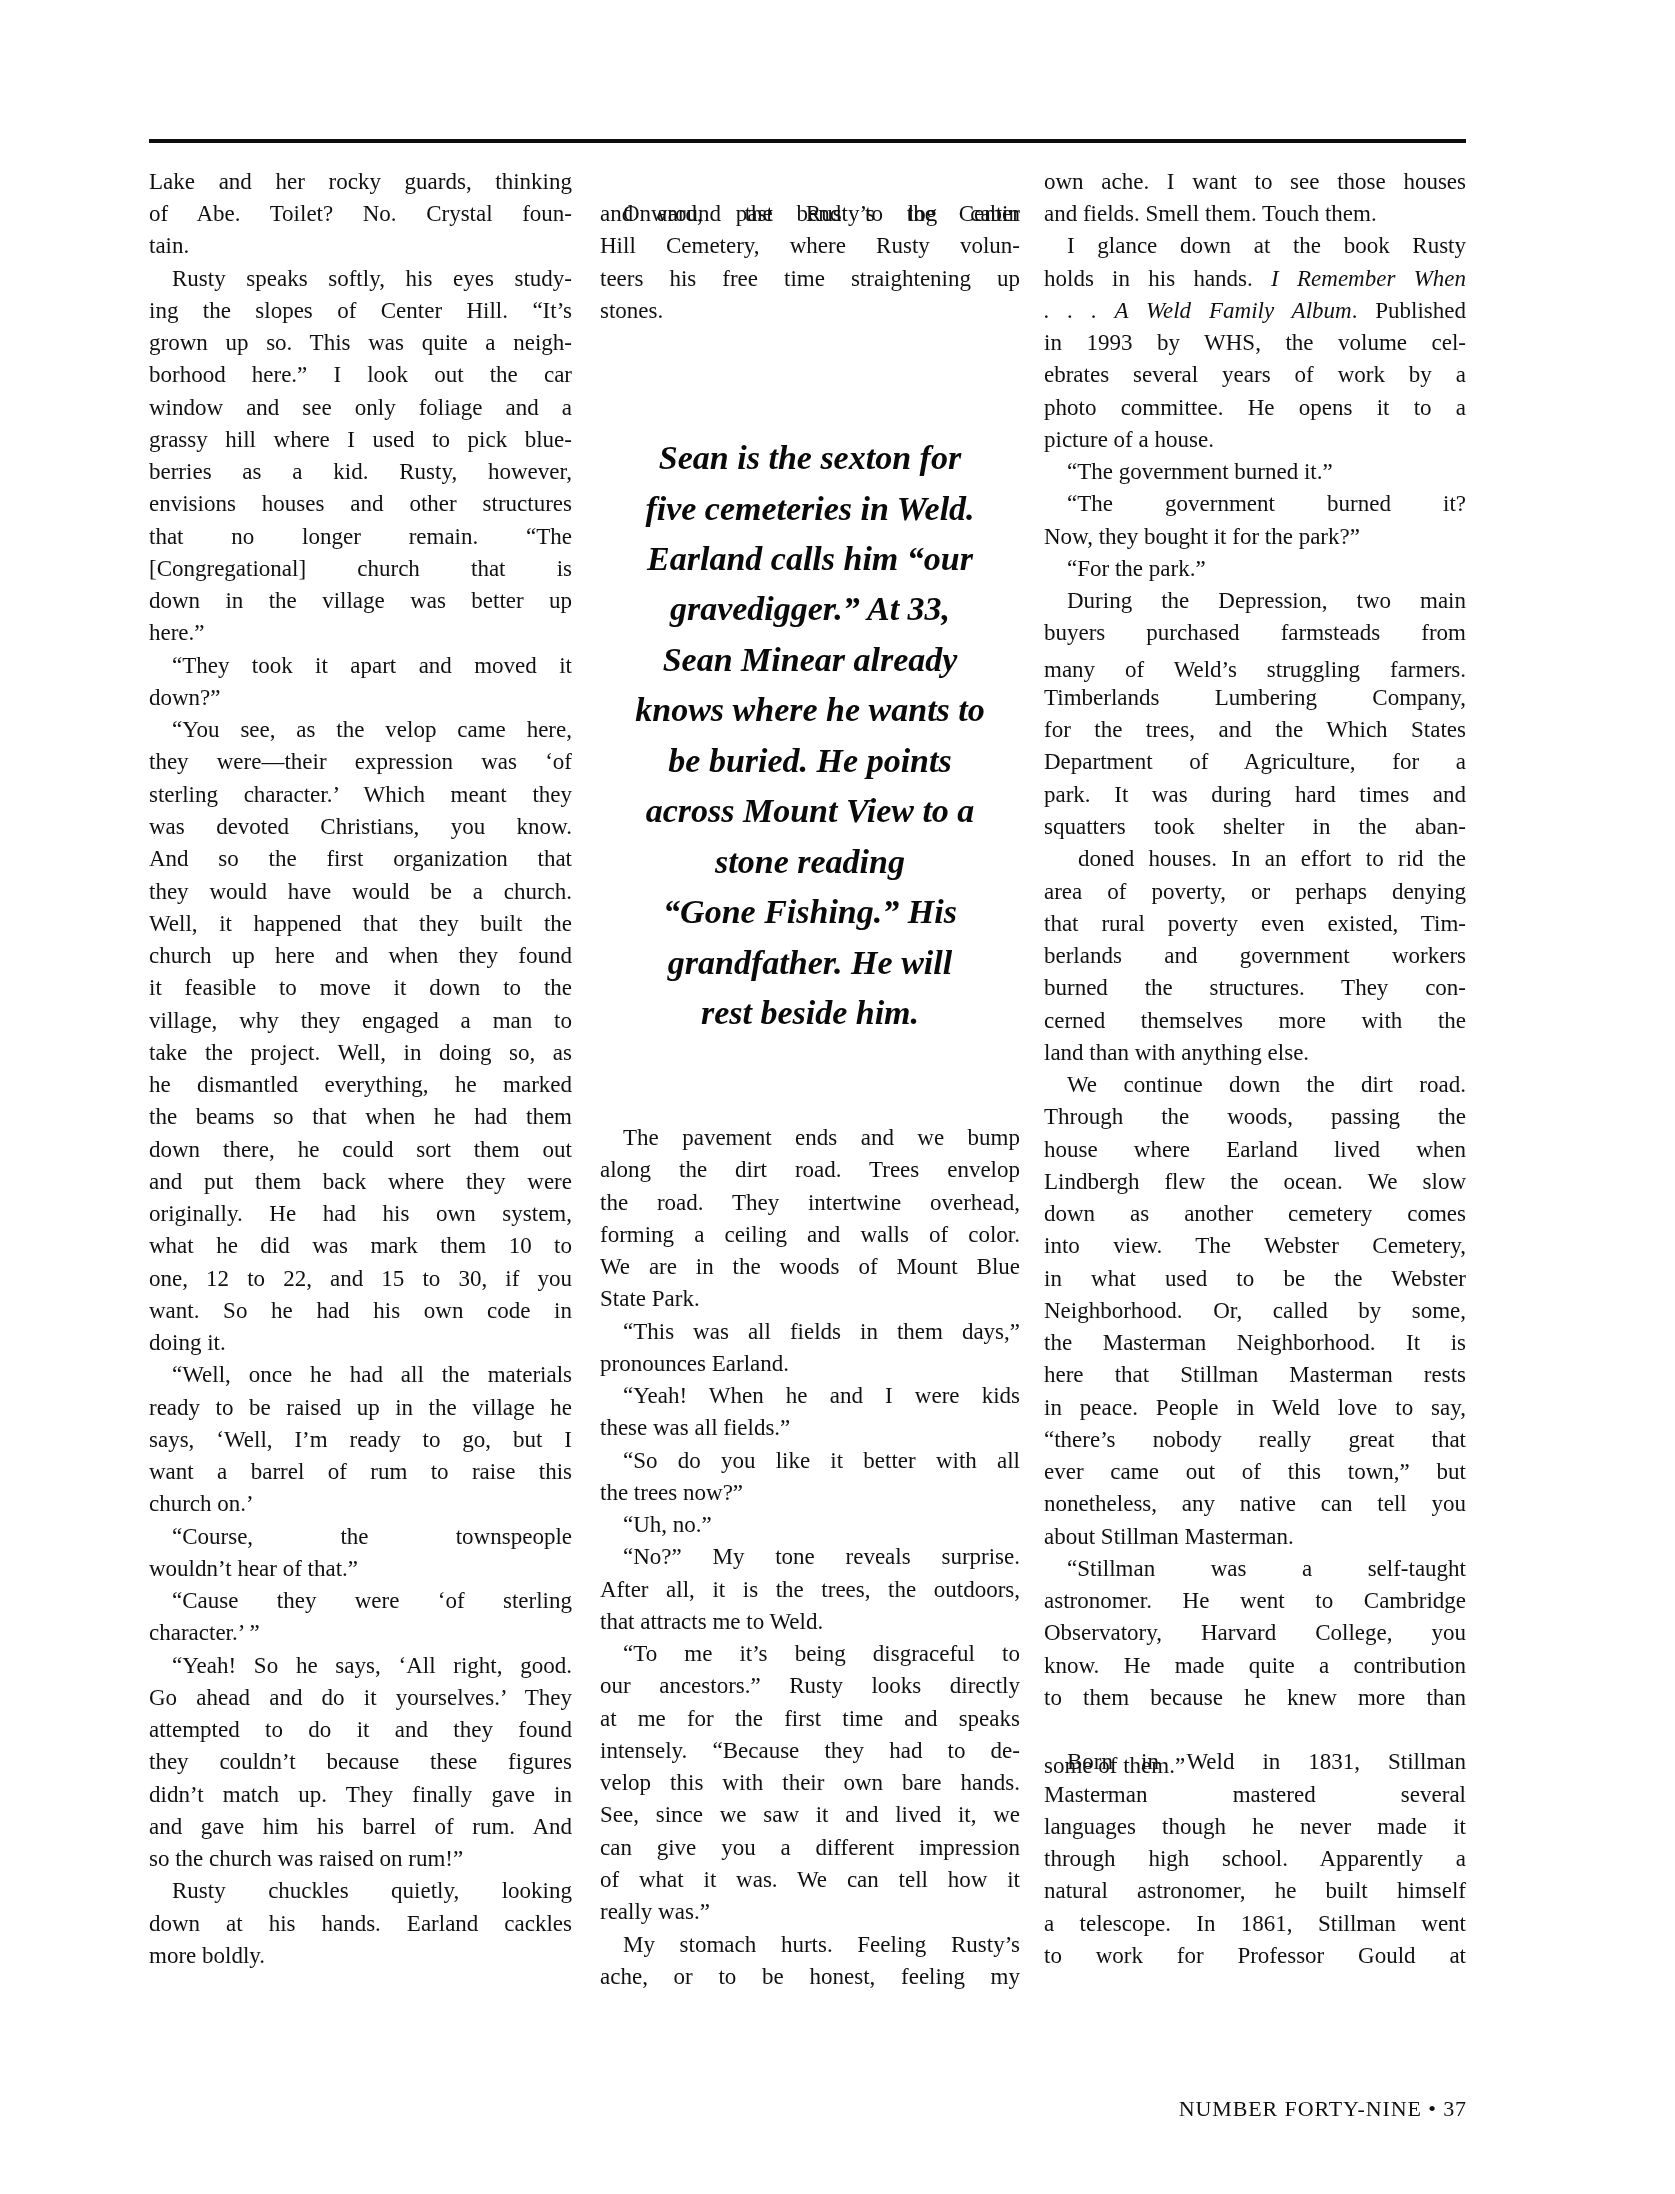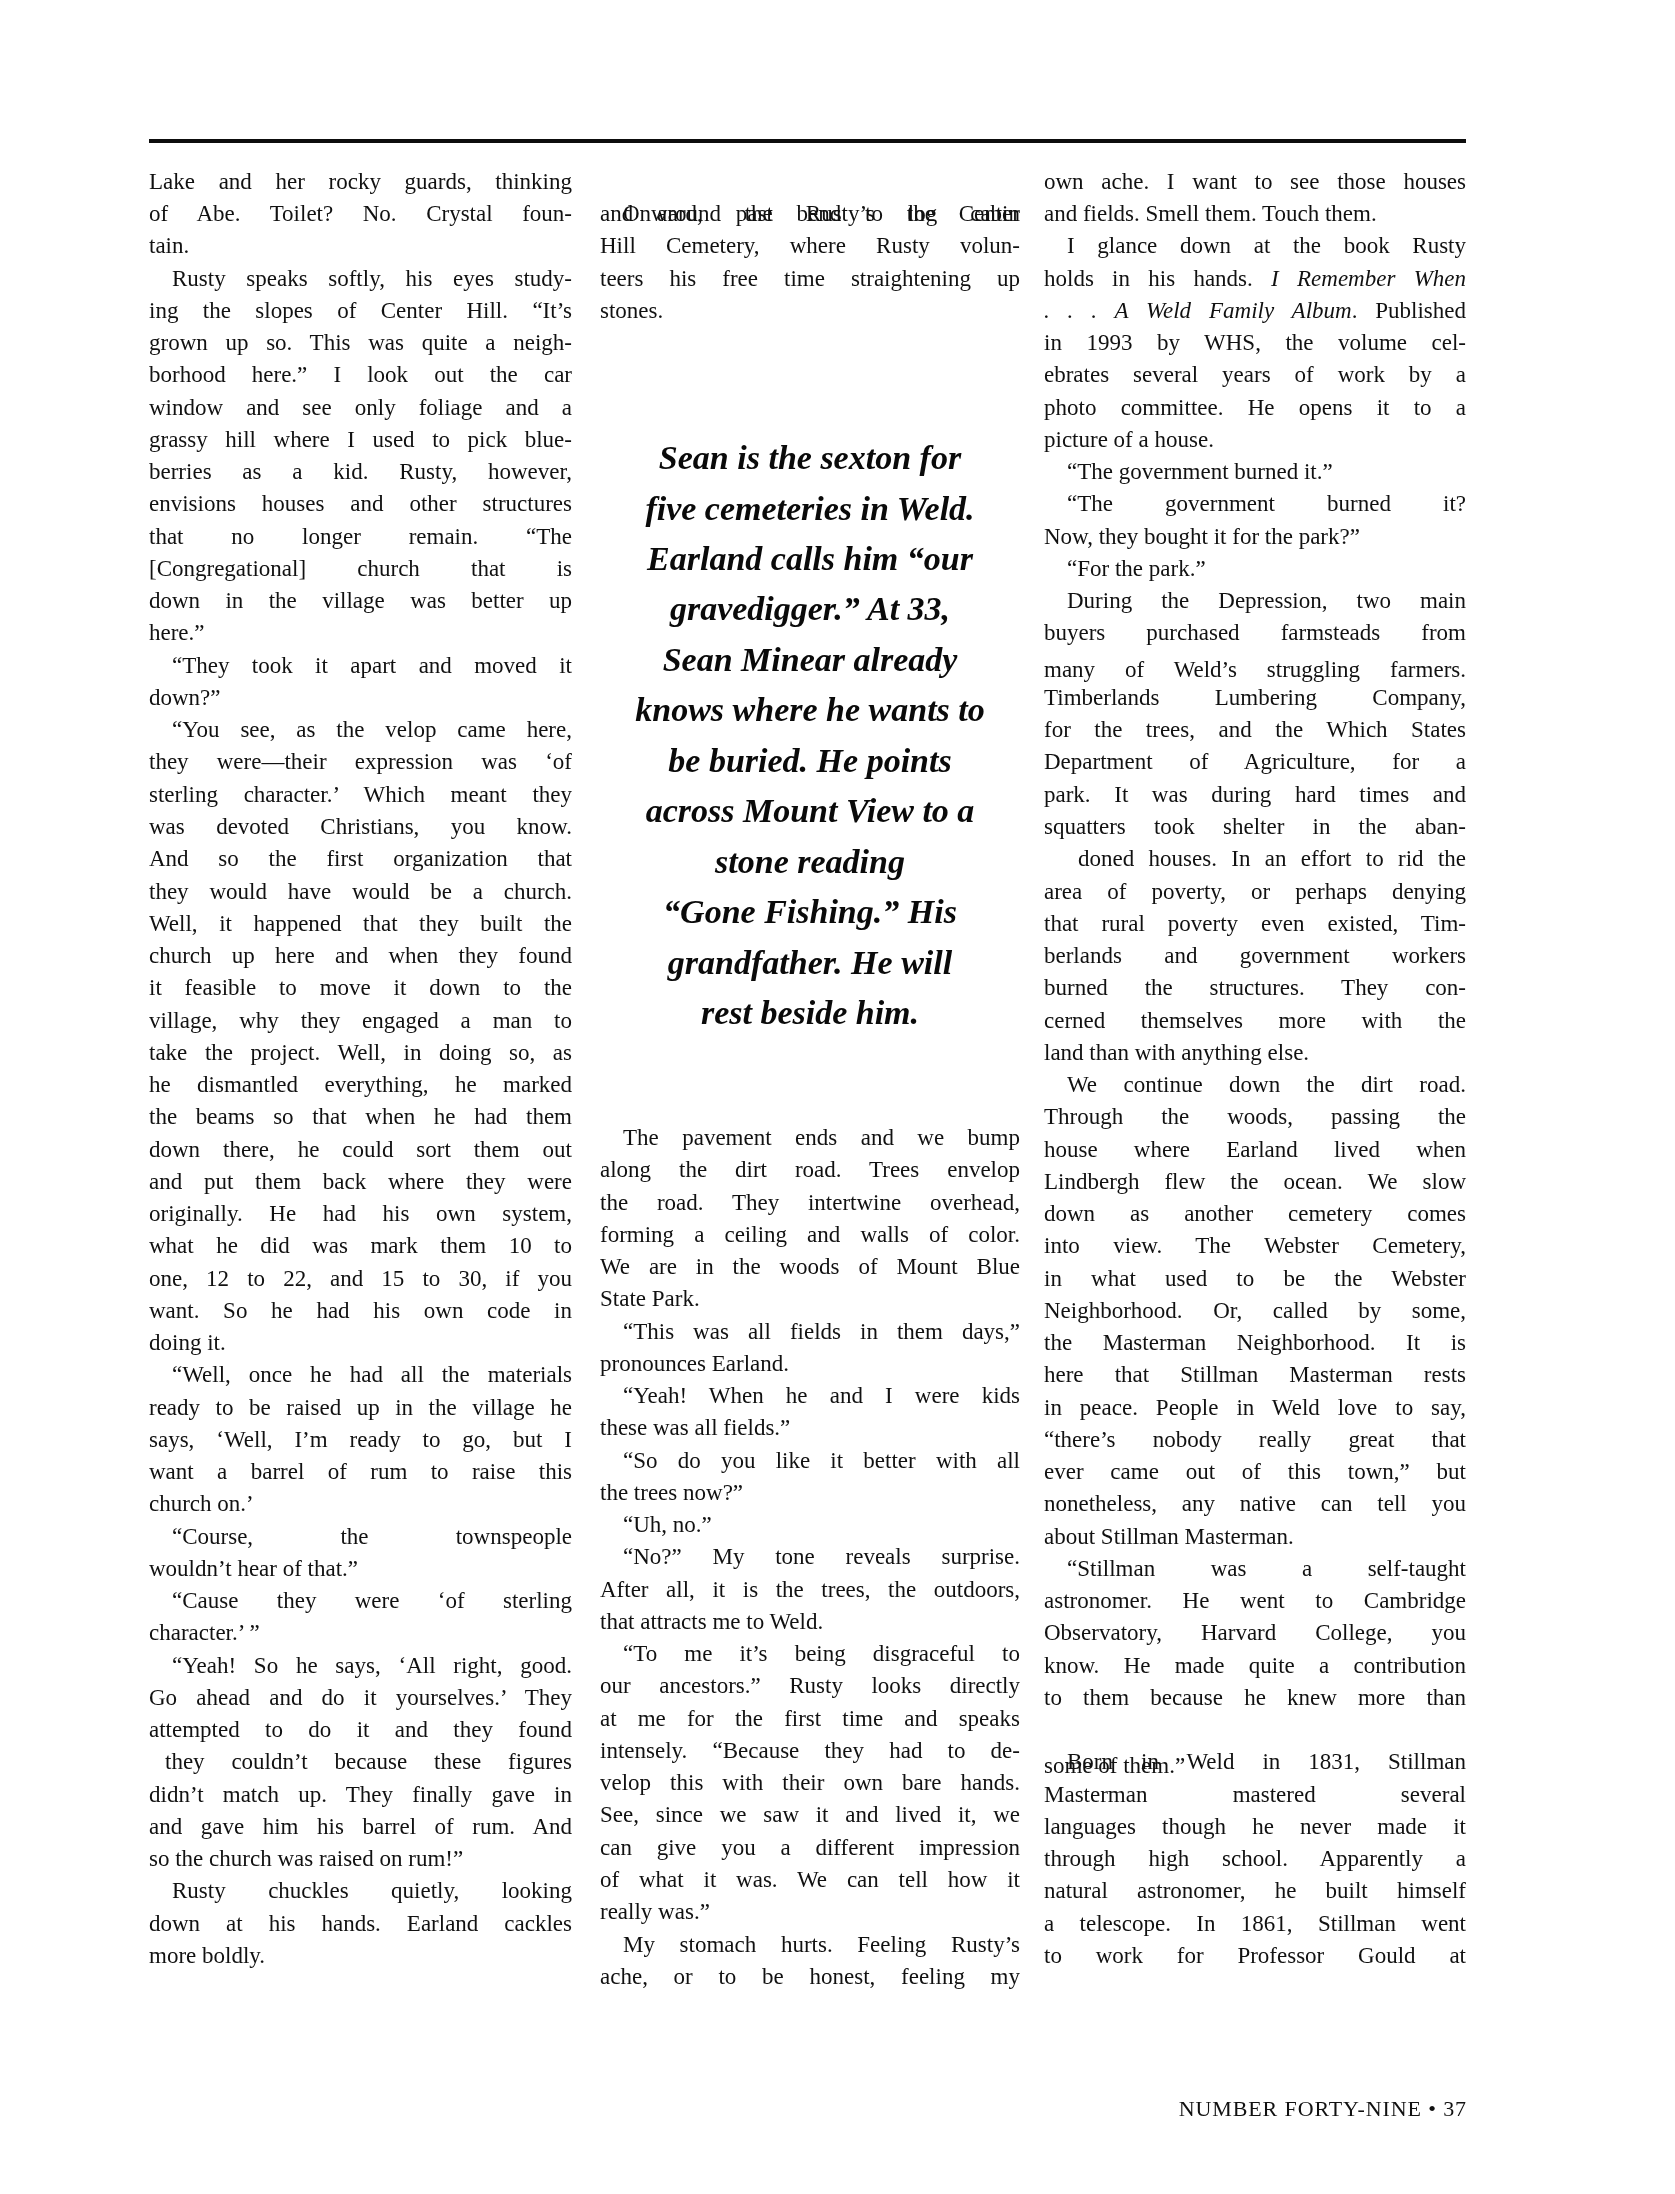--- a/index.html
+++ b/index.html
@@ -68,21 +68,21 @@
     <div class="line" style="top: 1424px;">says, ‘Well, I’m ready to go, but I</div>
     <div class="line" style="top: 1456px;">want a barrel of rum to raise this</div>
     <div class="line last" style="top: 1488px;">church on.’</div>
     <div class="line indent" style="top: 1521px;">“Course, the townspeople</div>
     <div class="line last" style="top: 1553px;">wouldn’t hear of that.”</div>
     <div class="line indent" style="top: 1585px;">“Cause they were ‘of sterling</div>
     <div class="line last" style="top: 1617px;">character.’ ”</div>
     <div class="line indent" style="top: 1650px;">“Yeah! So he says, ‘All right, good.</div>
     <div class="line" style="top: 1682px;">Go ahead and do it yourselves.’ They</div>
     <div class="line" style="top: 1714px;">attempted to do it and they found</div>
-    <div class="line" style="top: 1746px; margin-left: 16px;">they couldn’t because these figures</div>
+    <div class="line" style="top: 1746px;">they couldn’t because these figures</div>
     <div class="line" style="top: 1779px;">didn’t match up. They finally gave in</div>
     <div class="line" style="top: 1811px;">and gave him his barrel of rum. And</div>
     <div class="line last" style="top: 1843px;">so the church was raised on rum!”</div>
     <div class="line indent" style="top: 1875px;">Rusty chuckles quietly, looking</div>
     <div class="line" style="top: 1908px;">down at his hands. Earland cackles</div>
     <div class="line last" style="top: 1940px;">more boldly.</div>
   </div>
 <div class="col col-mid">
     <div class="line indent" style="top: 154px; margin-top: 44px;">Onward, past Rusty’s log cabin</div>
     <div class="line" style="top: 198px;">and around the bend to the Center</div>

